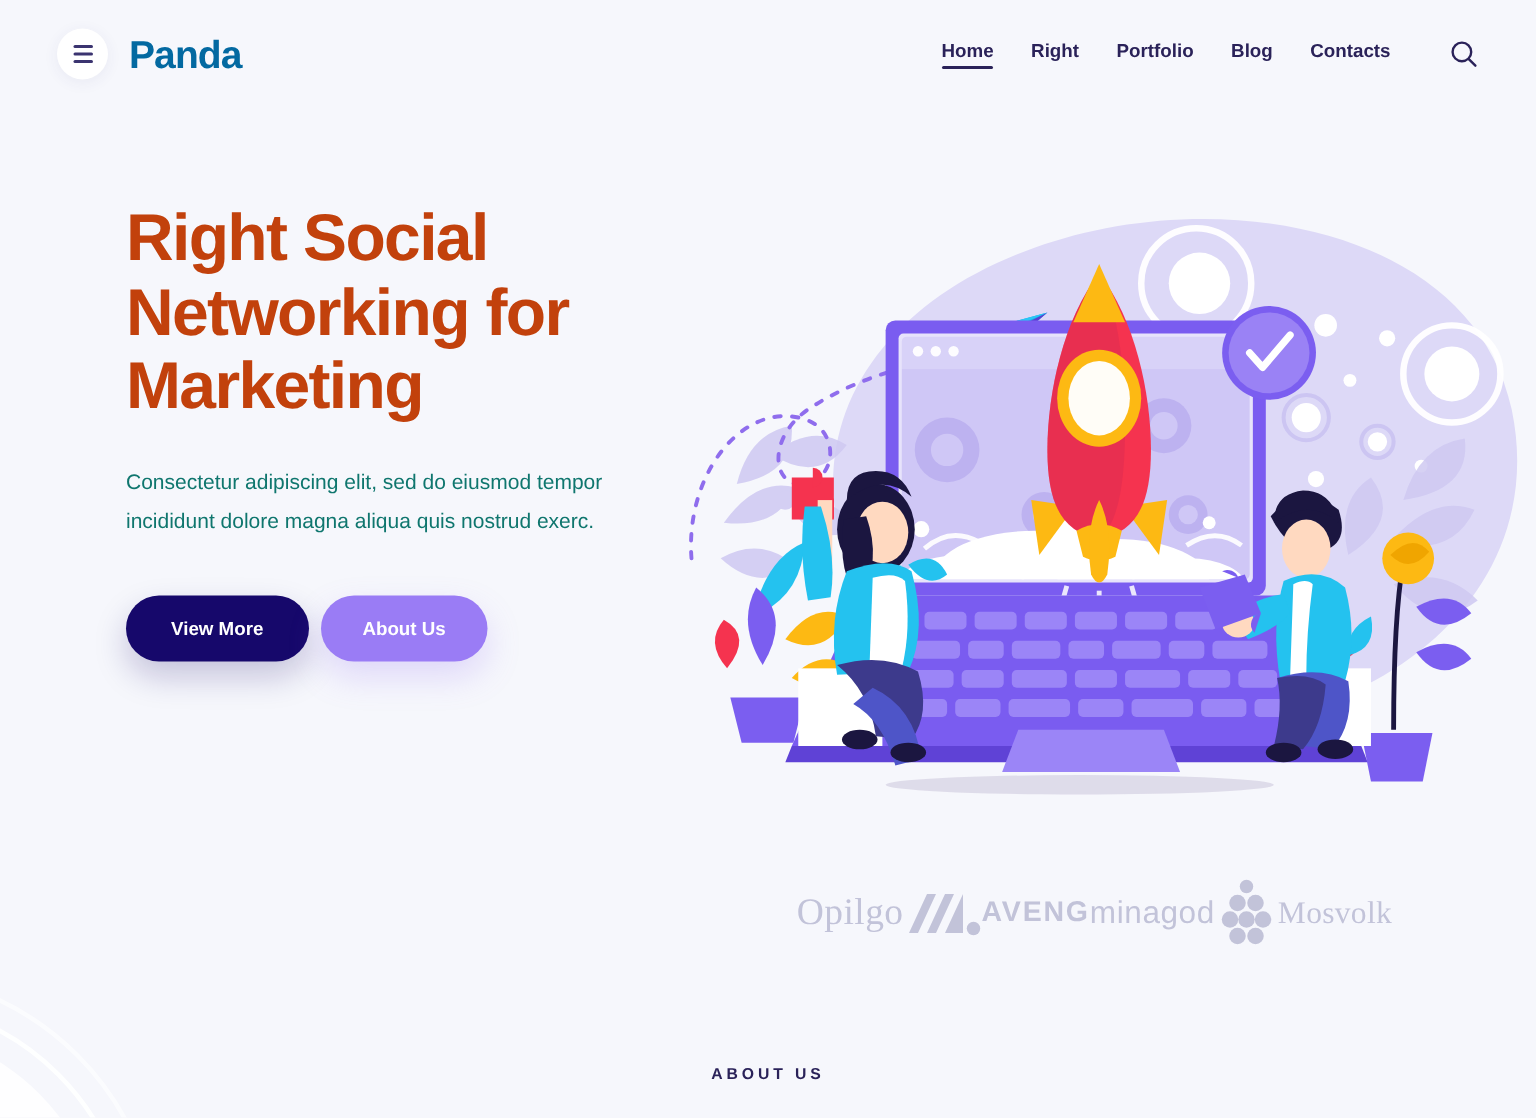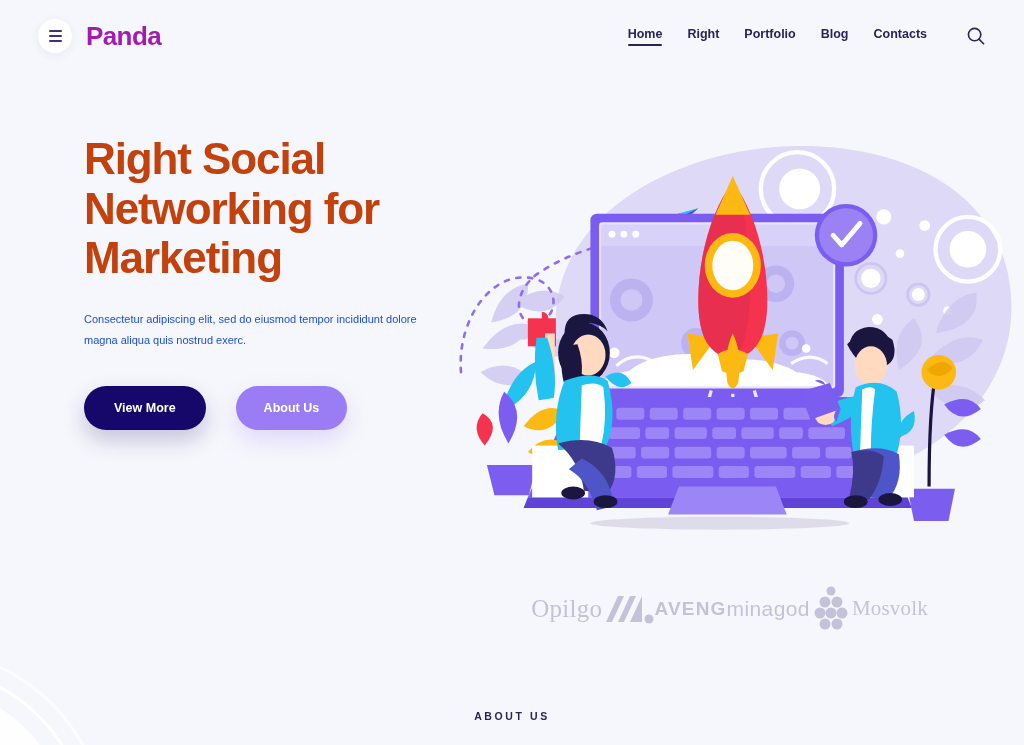--- a/index.html
+++ b/index.html
@@ -63,21 +63,21 @@
     width: 13px;
     height: 2px;
     border-radius: 1px;
     background: #3b3470;
   }
 
   .brand-name {
     font-size: 26px;
     font-weight: bold;
     letter-spacing: -0.6px;
-    color: #a21caf;
+    color: #0369a1;
   }
 
   .main-nav {
     margin-left: auto;
     display: flex;
     align-items: center;
     gap: 25px;
   }
 
   .nav-link {
@@ -142,31 +142,31 @@
   .hero-title {
     font-size: 44px;
     line-height: 1.13;
     font-weight: bold;
     letter-spacing: -1.1px;
     color: #c2410c;
   }
 
   .hero-sub {
     margin-top: 26px;
-    font-size: 11px;
+    font-size: 14px;
     line-height: 1.85;
-    color: #1d4ed8;
+    color: #0f766e;
     max-width: 345px;
   }
 
   .hero-actions {
     margin-top: 36px;
     display: flex;
     align-items: flex-start;
-    gap: 30px;
+    gap: 8px;
   }
 
   .btn-primary {
     background: #16086b;
     color: #fff;
     font-size: 12.5px;
     font-weight: bold;
     border: none;
     border-radius: 24px;
     padding: 15px 30px;

